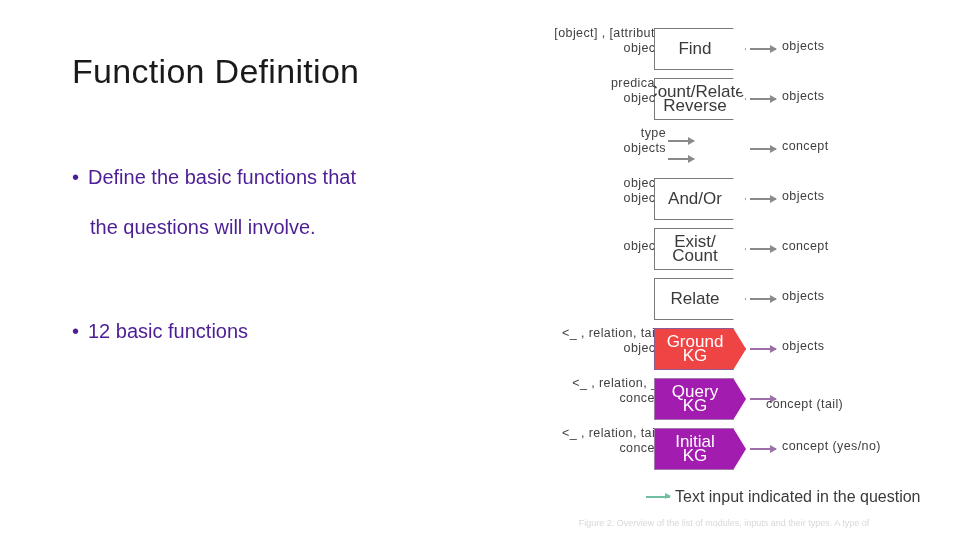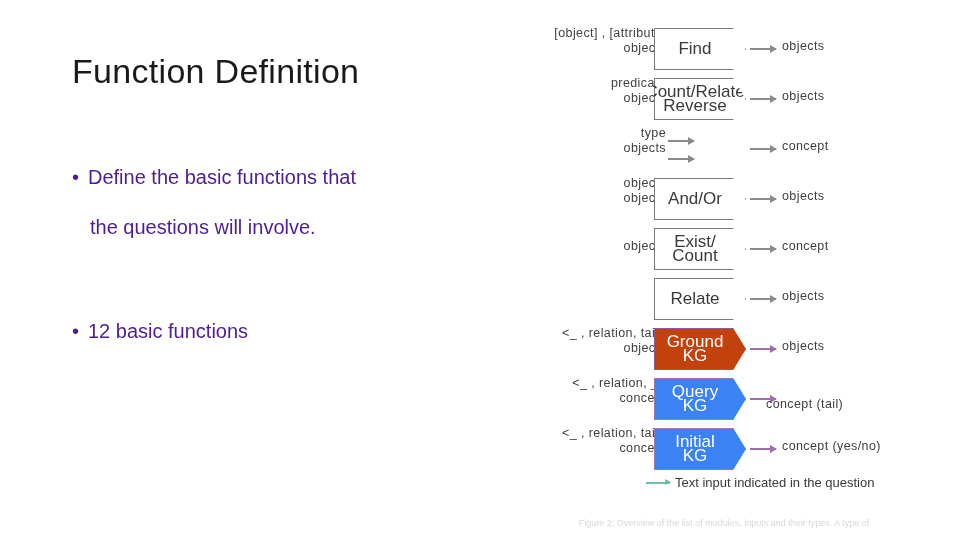--- a/index.html
+++ b/index.html
@@ -134,46 +134,46 @@
     font-size: 17px;
     line-height: 14px;
     color: #3a3a3a;
     background: #ffffff;
     border: 1.3px solid #7a7a7a;
     clip-path: polygon(0 0, 86% 0, 100% 50%, 86% 100%, 0 100%);
     box-sizing: border-box;
     padding-right: 10px;
   }
   .module.kg {
-    background: #c2410c;
+    background: #ef4444;
     border-color: #8c5c96;
     color: #ffffff;
   }
   .module.kg.light {
-    background: #3b82f6;
+    background: #a21caf;
     border-color: #9f79ad;
   }
 
   
   .output {
     position: absolute;
     left: 236px;
     top: 11px;
     color: #3f3f3f;
     font-size: 12.5px;
     letter-spacing: 0.4px;
     white-space: nowrap;
   }
 
   
   #legend {
     position: absolute;
     left: 150px;
-    top: 466px;
-    font-size: 13px;
+    top: 480px;
+    font-size: 16px;
     color: #3a3a3a;
     line-height: 14px;
   }
   .legend-row {
     display: flex;
     align-items: center;
     height: 14px;
   }
   .legend-arrow {
     position: relative;

